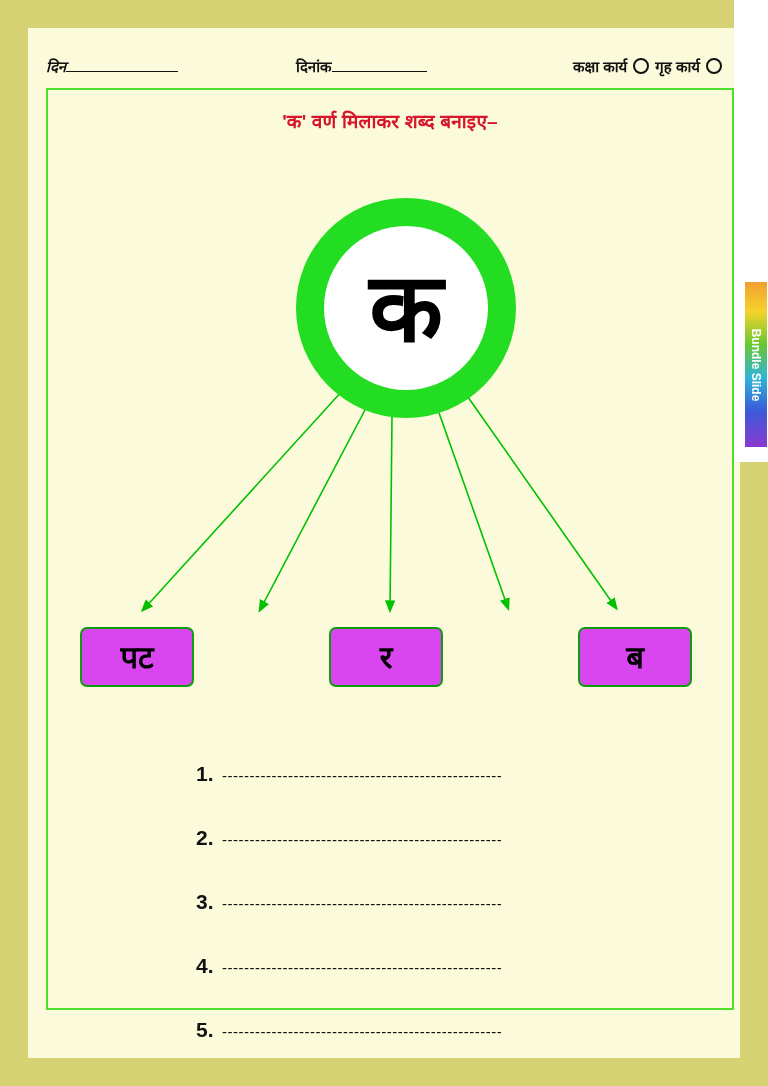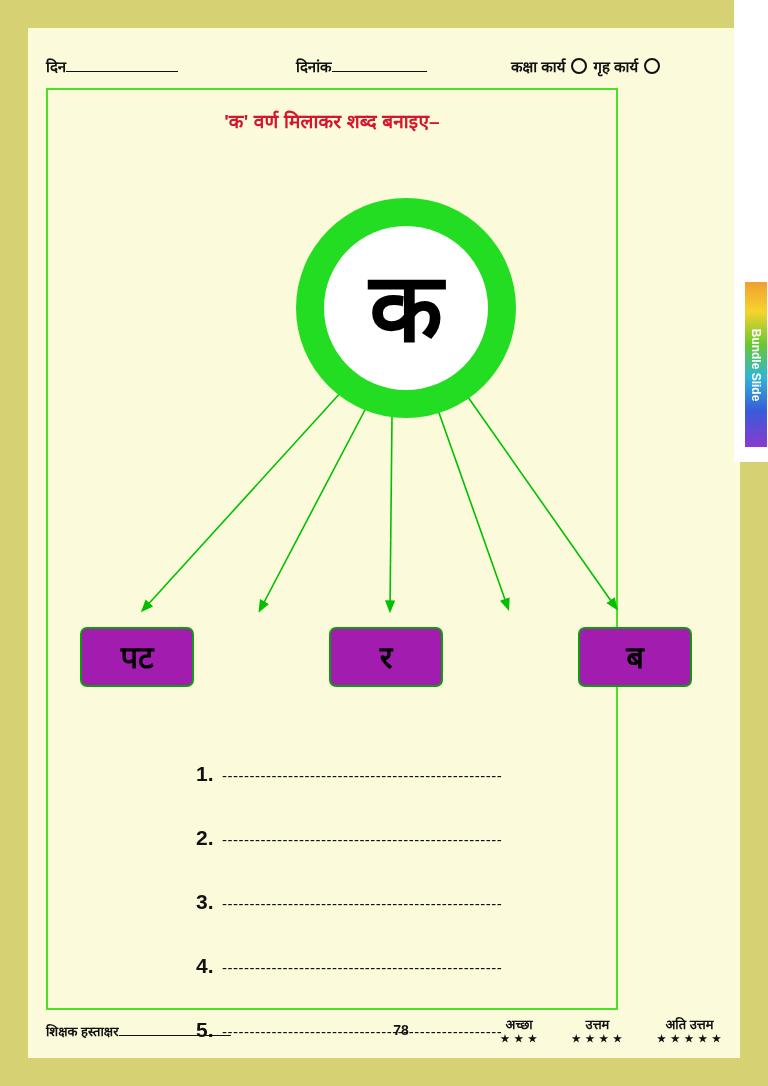--- a/index.html
+++ b/index.html
@@ -35,29 +35,31 @@
     height: 40px;
     display: flex;
     align-items: center;
     font-size: 15px;
     font-weight: bold;
     color: #111;
   }
   .hdr-day {
     width: 250px;
     white-space: nowrap;
+    font-style: italic;
   }
   .hdr-date {
     width: 215px;
     white-space: nowrap;
   }
   .hdr-right {
     flex: 1;
     display: flex;
     align-items: center;
+    justify-content: flex-end;
     gap: 6px;
     white-space: nowrap;
   }
   .circle-opt {
     display: inline-block;
     width: 16px;
     height: 16px;
     border: 2px solid #111;
     border-radius: 50%;
     box-sizing: border-box;
@@ -68,21 +70,21 @@
     height: 13px;
   }
   .blank-lg { width: 112px; }
   .blank-md { width: 95px; }
 
   
   .worksheet {
     position: absolute;
     left: 18px;
     top: 60px;
-    width: 572px;
+    width: 688px;
     height: 922px;
     border: 2px solid #4ee027;
     box-sizing: border-box;
     background: #fbfbdc;
   }
 
   .title {
     position: absolute;
     left: 0;
     top: 18px;
@@ -140,21 +142,21 @@
     position: absolute;
     left: 32px;
     top: 537px;
     width: 612px;
     display: flex;
     justify-content: space-between;
   }
   .syl-box {
     width: 114px;
     height: 60px;
-    background: #a21caf;
+    background: #d946ef;
     border: 2px solid #0f9b0f;
     border-radius: 7px;
     display: flex;
     align-items: center;
     justify-content: center;
     box-sizing: border-box;
   }
   .syl-box span {
     font-size: 31px;
     font-weight: bold;
@@ -334,38 +336,18 @@
         <span class="ans-num">4.</span>
         <span class="ans-line">---------------------------------------------------</span>
       </div>
       <div class="ans-row">
         <span class="ans-num">5.</span>
         <span class="ans-line">---------------------------------------------------</span>
       </div>
     </div>
   </div>
 
-  <div class="footer">
-    <div class="f-sign">
-      <span>शिक्षक हस्ताक्षर</span><span class="underline-blank blank-lg"></span>
-    </div>
-    <div class="f-page">78</div>
-    <div class="f-grades">
-      <div class="grade-col">
-        <span>अच्छा</span>
-        <span class="grade-stars">★ ★ ★</span>
-      </div>
-      <div class="grade-col">
-        <span>उत्तम</span>
-        <span class="grade-stars">★ ★ ★ ★</span>
-      </div>
-      <div class="grade-col">
-        <span>अति उत्तम</span>
-        <span class="grade-stars">★ ★ ★ ★ ★</span>
-      </div>
-    </div>
-  </div>
 </div>
 
 <div class="bundle-strip"></div>
 <div class="bundle-tab">
   <span>Bundle Slide</span>
 </div>
 
 </body></html>

